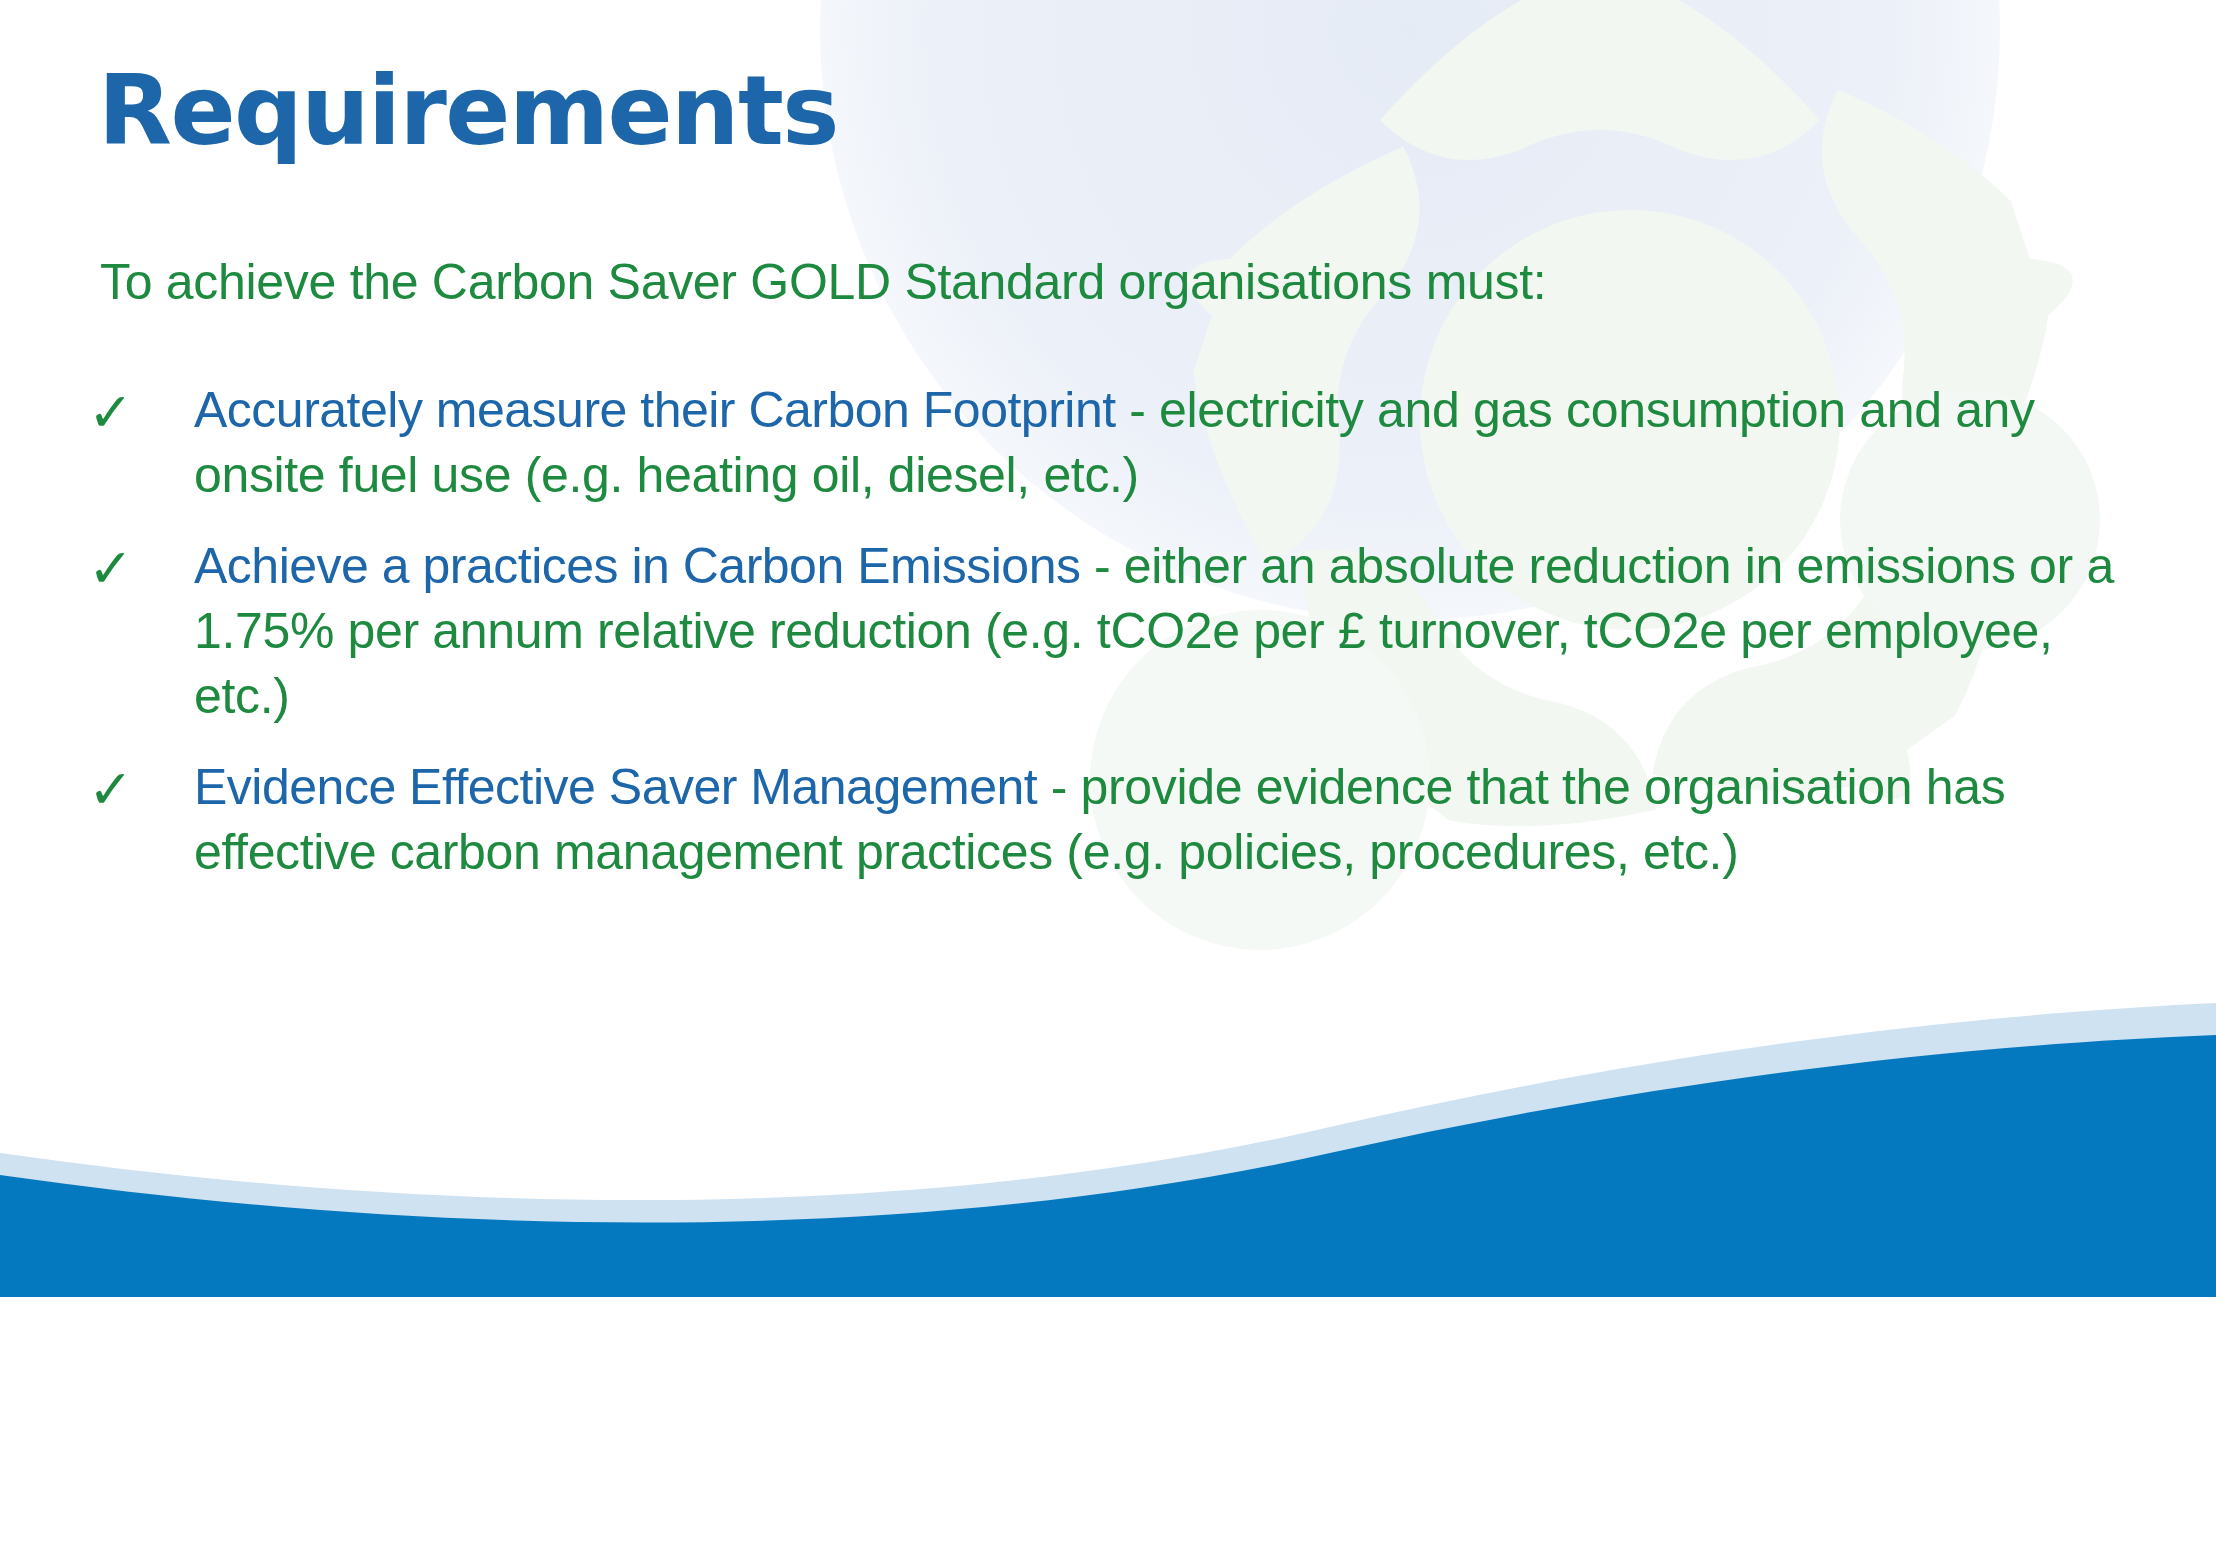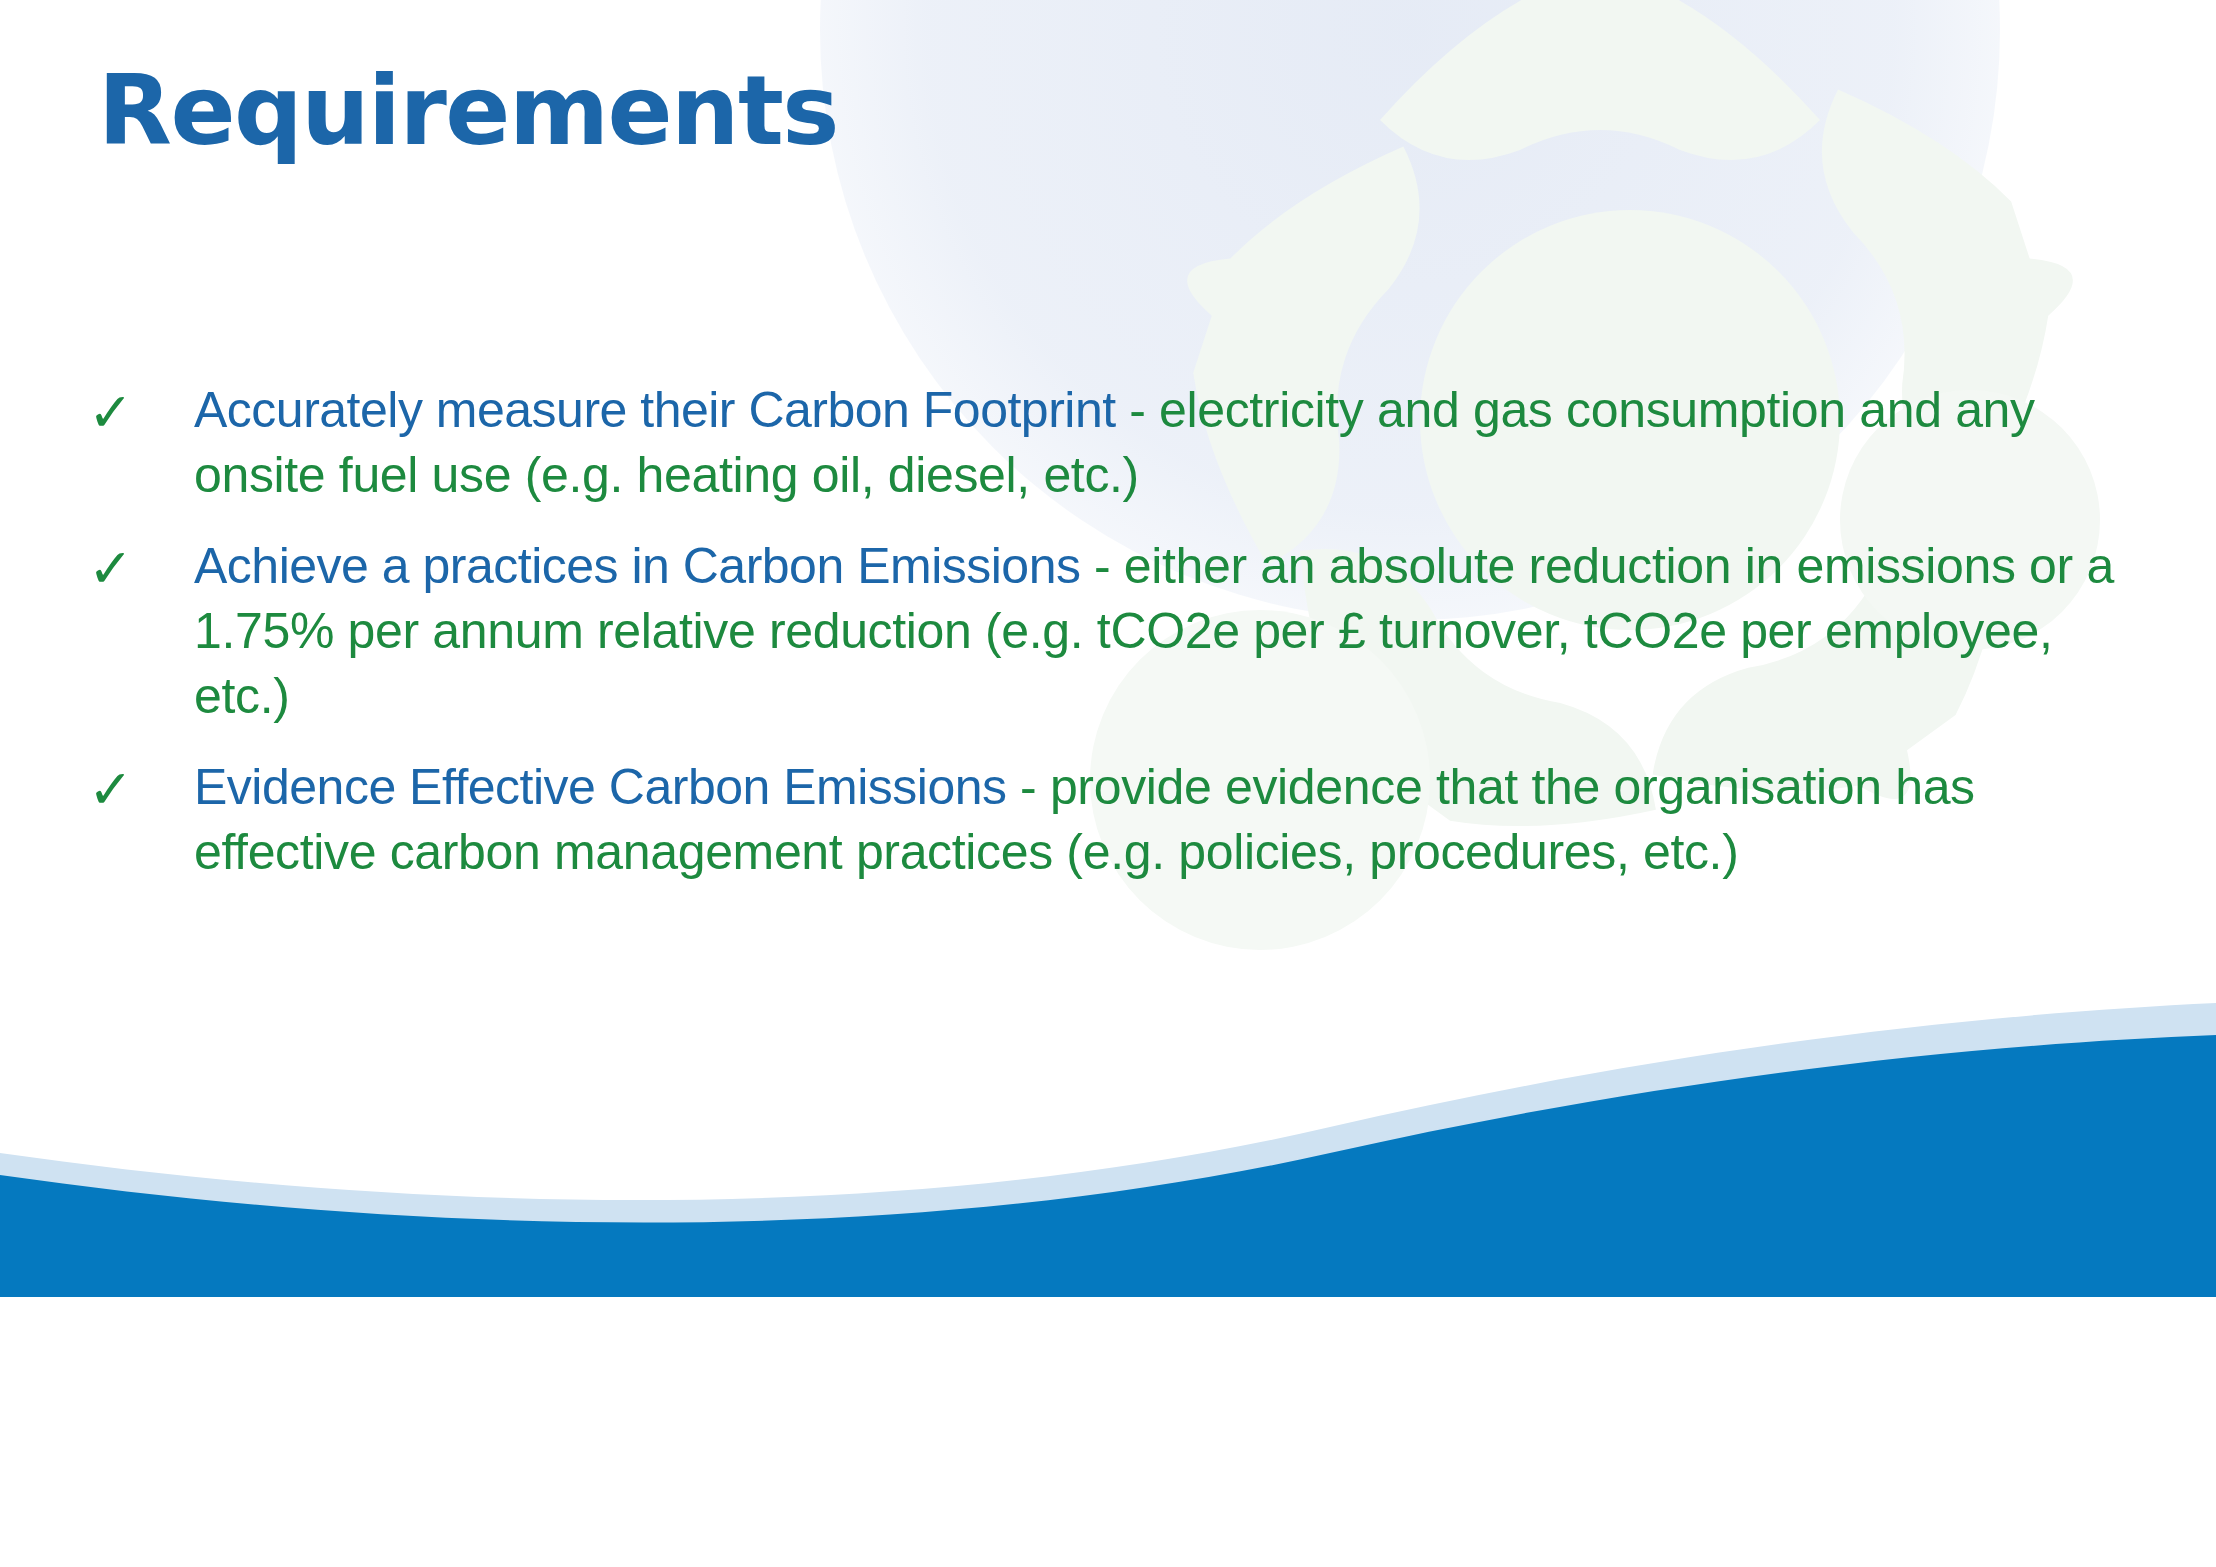--- a/index.html
+++ b/index.html
@@ -183,36 +183,37 @@
           </g>
           <circle cx="1270" cy="640" r="130" fill="#f4f8f4"></circle>
           <circle cx="560" cy="900" r="170" fill="#f5f9f5"></circle>
         </g>
       </svg>
     </div>
   </div>
 
   <div class="title">Requirements</div>
 
+  <div class="lede">To achieve the Carbon Saver GOLD Standard organisations must:</div>
 
   <div class="bullets">
 
     <div class="bullet">
       <span class="tick">✓</span>
       <span class="bullet-text"><span class="bullet-lead">Accurately measure their Carbon Footprint</span><span> - electricity and gas consumption and any onsite fuel use (e.g. heating oil, diesel, etc.)</span></span>
     </div>
 
     <div class="bullet">
       <span class="tick">✓</span>
       <span class="bullet-text"><span class="bullet-lead">Achieve a practices in Carbon Emissions</span><span> - either an absolute reduction in emissions or a 1.75% per annum relative reduction (e.g. tCO2e per £ turnover, tCO2e per employee, etc.)</span></span>
     </div>
 
     <div class="bullet">
       <span class="tick">✓</span>
-      <span class="bullet-text"><span class="bullet-lead">Evidence Effective Carbon Emissions</span><span> - provide evidence that the organisation has effective carbon management practices (e.g. policies, procedures, etc.)</span></span>
+      <span class="bullet-text"><span class="bullet-lead">Evidence Effective Saver Management</span><span> - provide evidence that the organisation has effective carbon management practices (e.g. policies, procedures, etc.)</span></span>
     </div>
 
   </div>
 
   <div class="wave">
     <svg viewBox="0 0 2216 320" preserveAspectRatio="none" xmlns="http://www.w3.org/2000/svg">
       <path d="M0 176 C 420 236, 900 250, 1330 150 C 1660 74, 1960 38, 2216 26 L2216 320 L0 320 Z" fill="#cfe2f2"></path>
       <path d="M0 198 C 420 258, 900 272, 1330 176 C 1660 102, 1960 68, 2216 58 L2216 320 L0 320 Z" fill="#0579bf"></path>
     </svg>
   </div>

